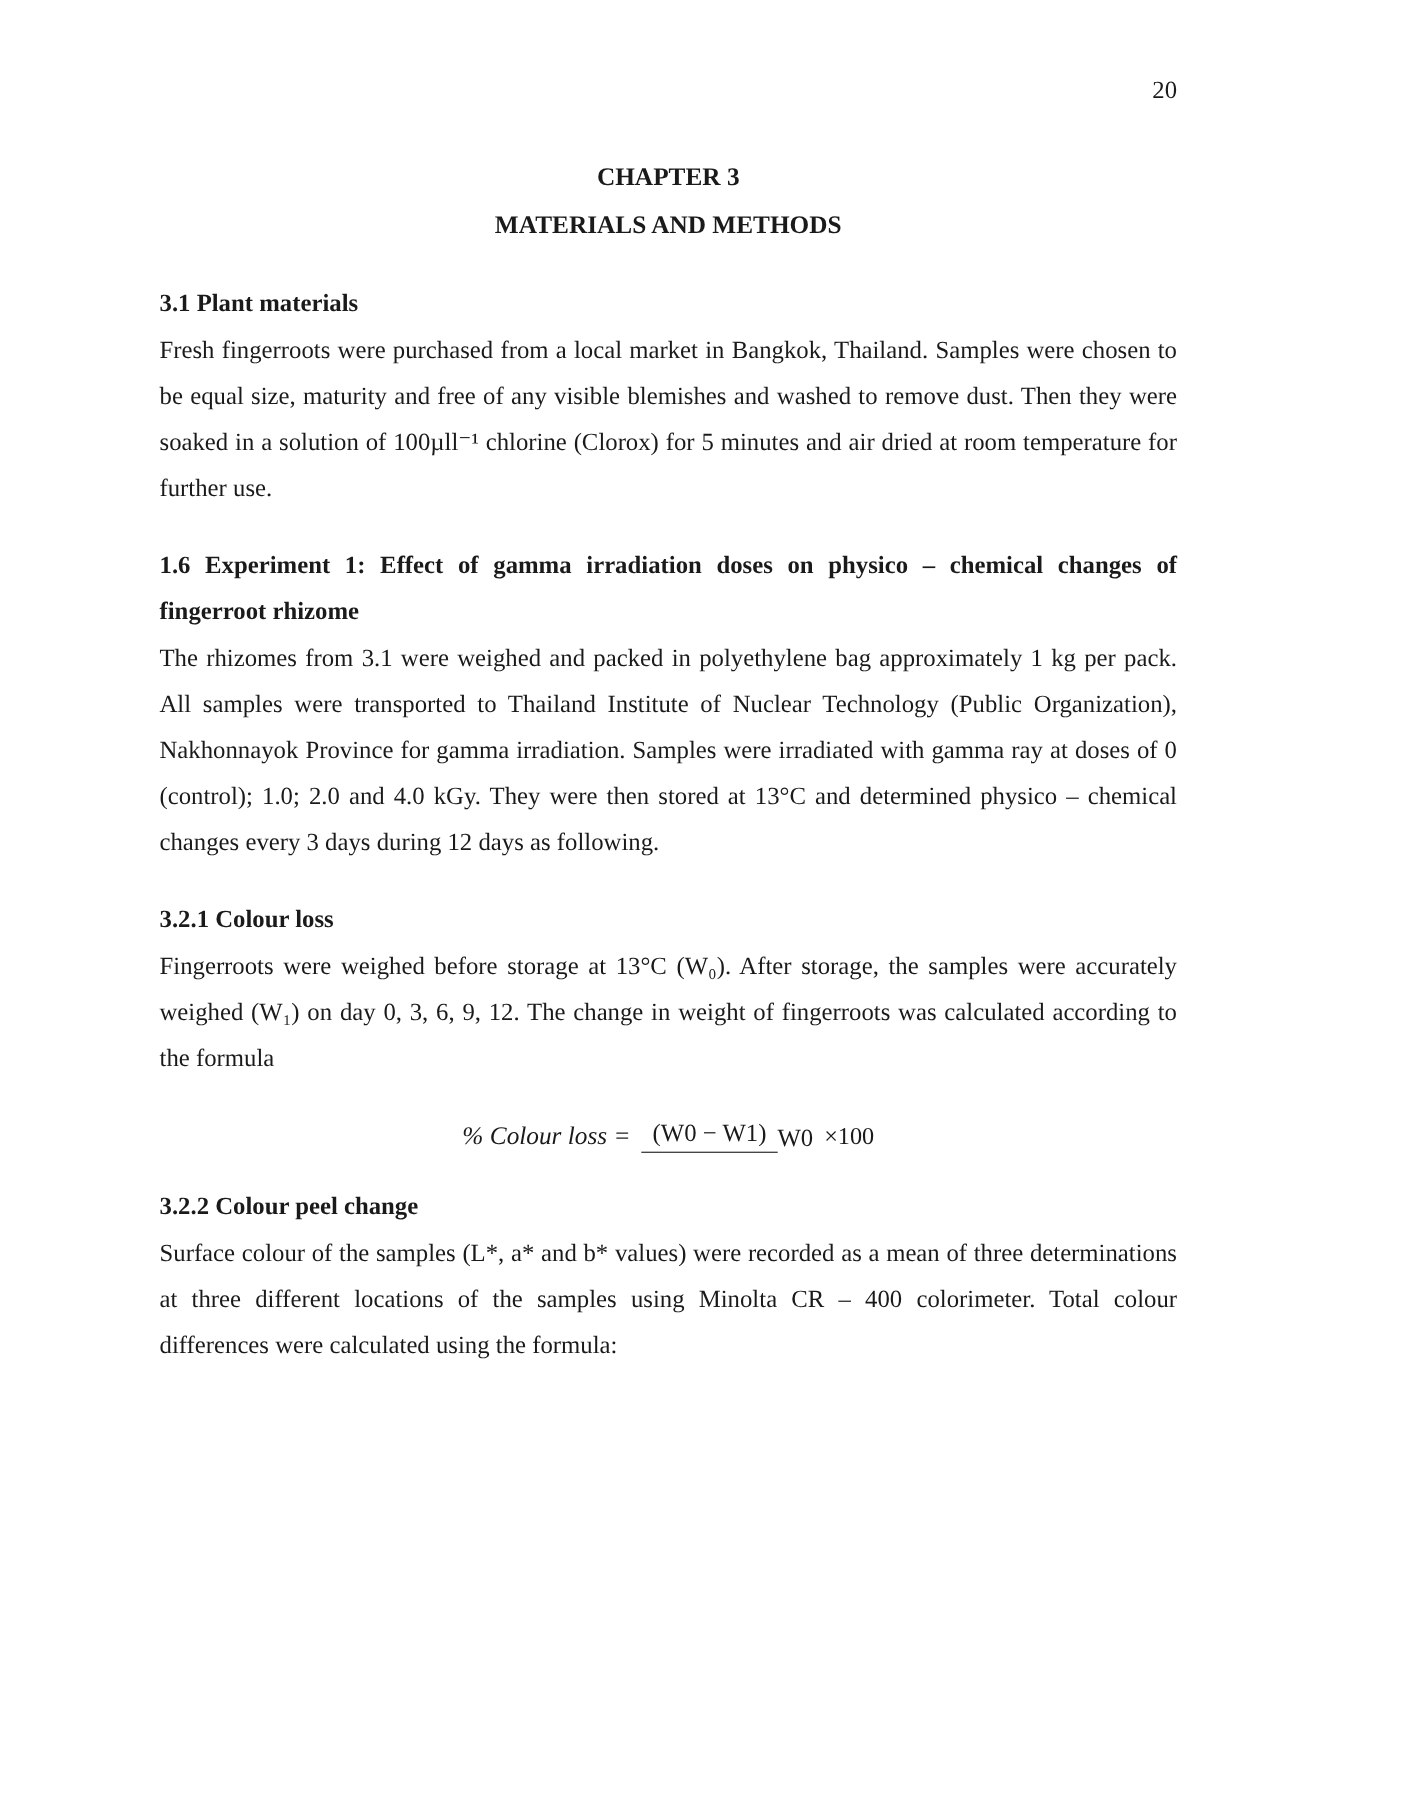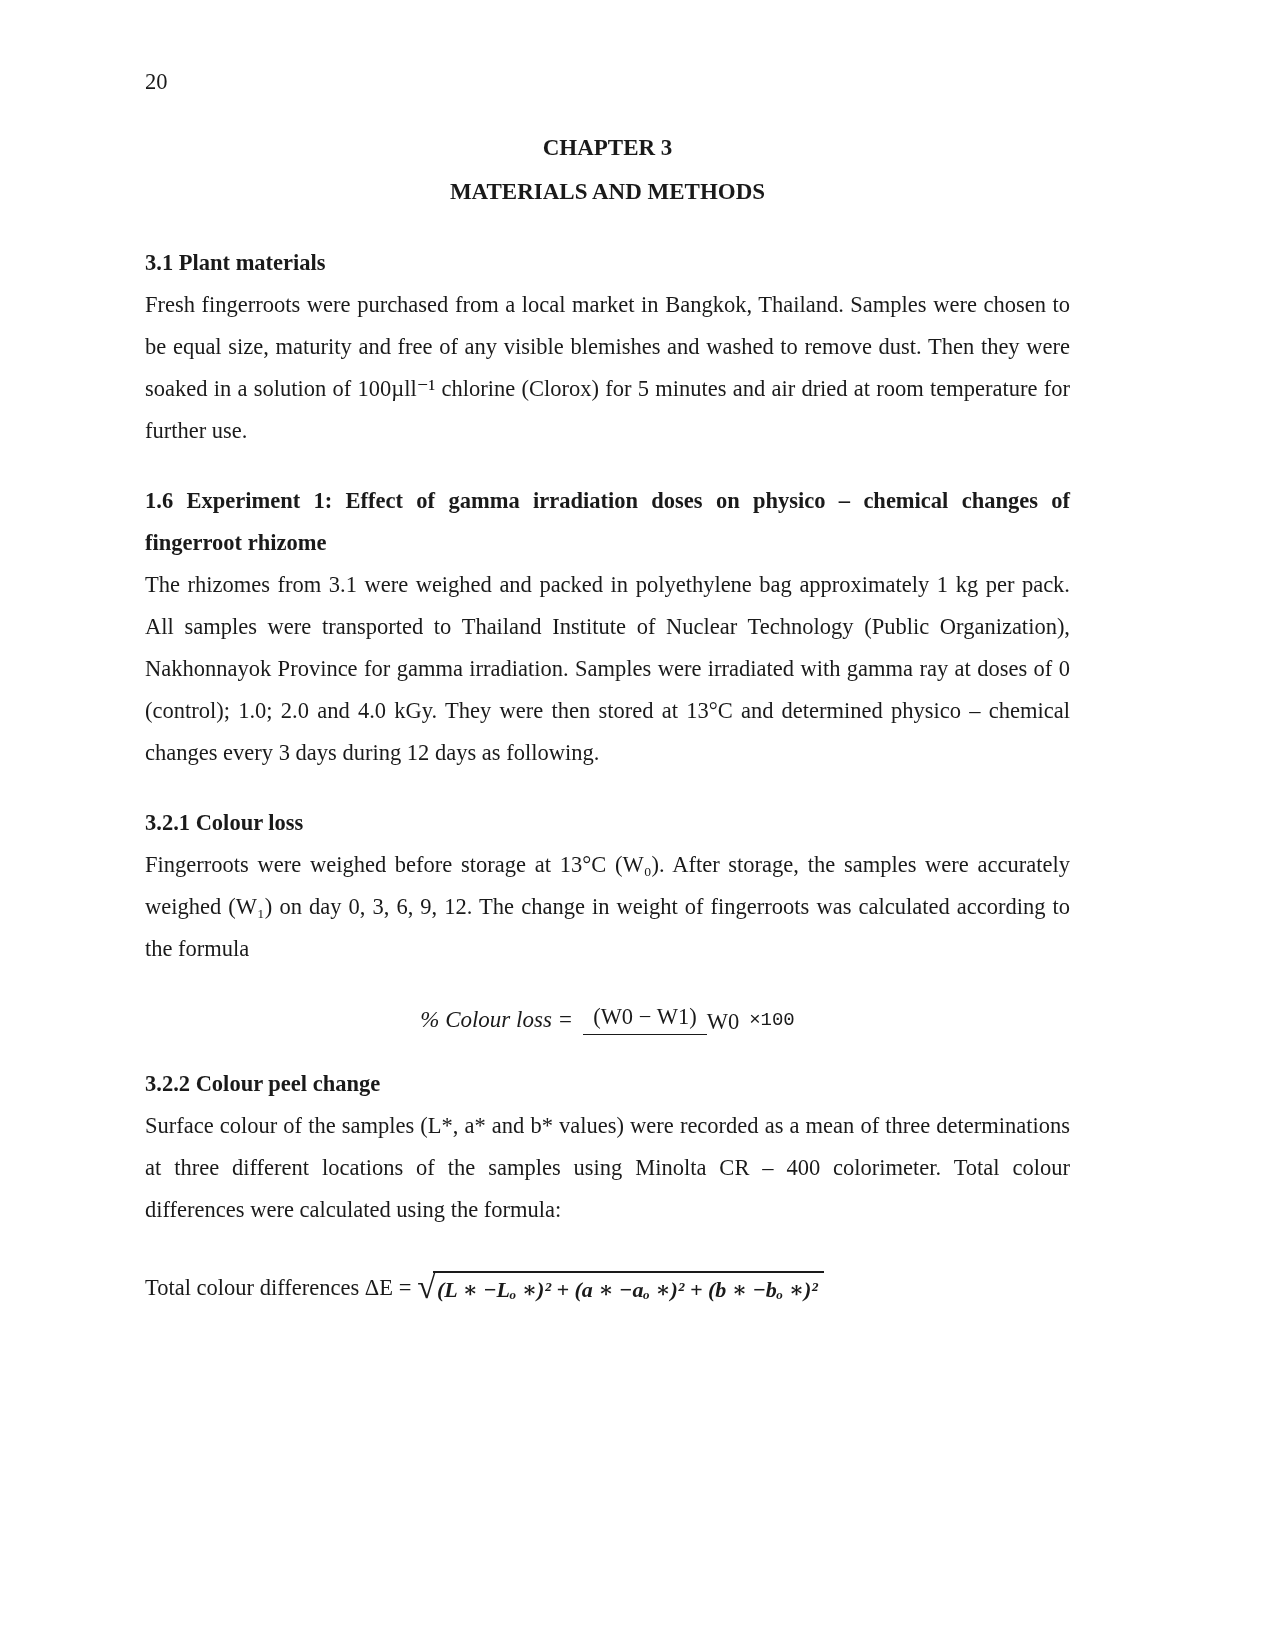--- a/index.html
+++ b/index.html
@@ -13,22 +13,23 @@
     height: 1650px;
     box-sizing: border-box;
     background: #ffffff;
     color: #1a1a1a;
     font-family: "Liberation Serif", "DejaVu Serif", serif;
     font-size: 22.5px;
     padding: 70px 205px 60px 145px;
     overflow: hidden;
   }
   .page-number {
+    text-align: right;
     line-height: 24px;
-    margin-bottom: 32px;
+    margin-bottom: 45px;
   }
   .chapter-title,
   .chapter-subtitle {
     text-align: center;
     font-weight: bold;
     font-size: 23px;
     line-height: 44px;
     margin: 0;
   }
   .chapter-title { margin-top: 22px; }
@@ -69,21 +70,21 @@
     font-size: 22.5px;
   }
   .fraction .numerator {
     padding: 0 10px 4px 10px;
     border-bottom: 1.6px solid #1a1a1a;
   }
   .fraction .denominator {
     padding-top: 4px;
     text-align: center;
   }
-  .multiplier { font-size: 19px; font-family: Liberation Mono, monospace; }
+  .multiplier { font-size: 22px; }
   
   .formula-left {
     margin: 40px 0 0 0;
     line-height: normal;
     display: flex;
     align-items: center;
   }
   .formula-prefix {
     font-size: 22.5px;
     white-space: pre;
@@ -135,21 +136,14 @@
         <span class="numerator">(W0 − W1)</span>
         <span class="denominator">W0</span>
       </span>
       <span class="multiplier">×100</span>
     </span>
   </div>
 
   <h3 class="section-heading">3.2.2 Colour peel change</h3>
   <p class="para">Surface colour of the samples (L*, a* and b* values) were recorded as a mean of three determinations at three different locations of the samples using Minolta CR – 400 colorimeter. Total colour differences were calculated using the formula:</p>
 
-  <div class="formula-left">
-    <span class="formula-prefix">Total colour differences ΔE =</span>
-    <span class="sqrt-wrap">
-      <span class="radical-sign">√</span>
-      <span class="radicand">(L ∗ −Lₒ ∗)² + (a ∗ −aₒ ∗)² + (b ∗ −bₒ ∗)²</span>
-    </span>
-  </div>
 
 </div>
 
 </body></html>

